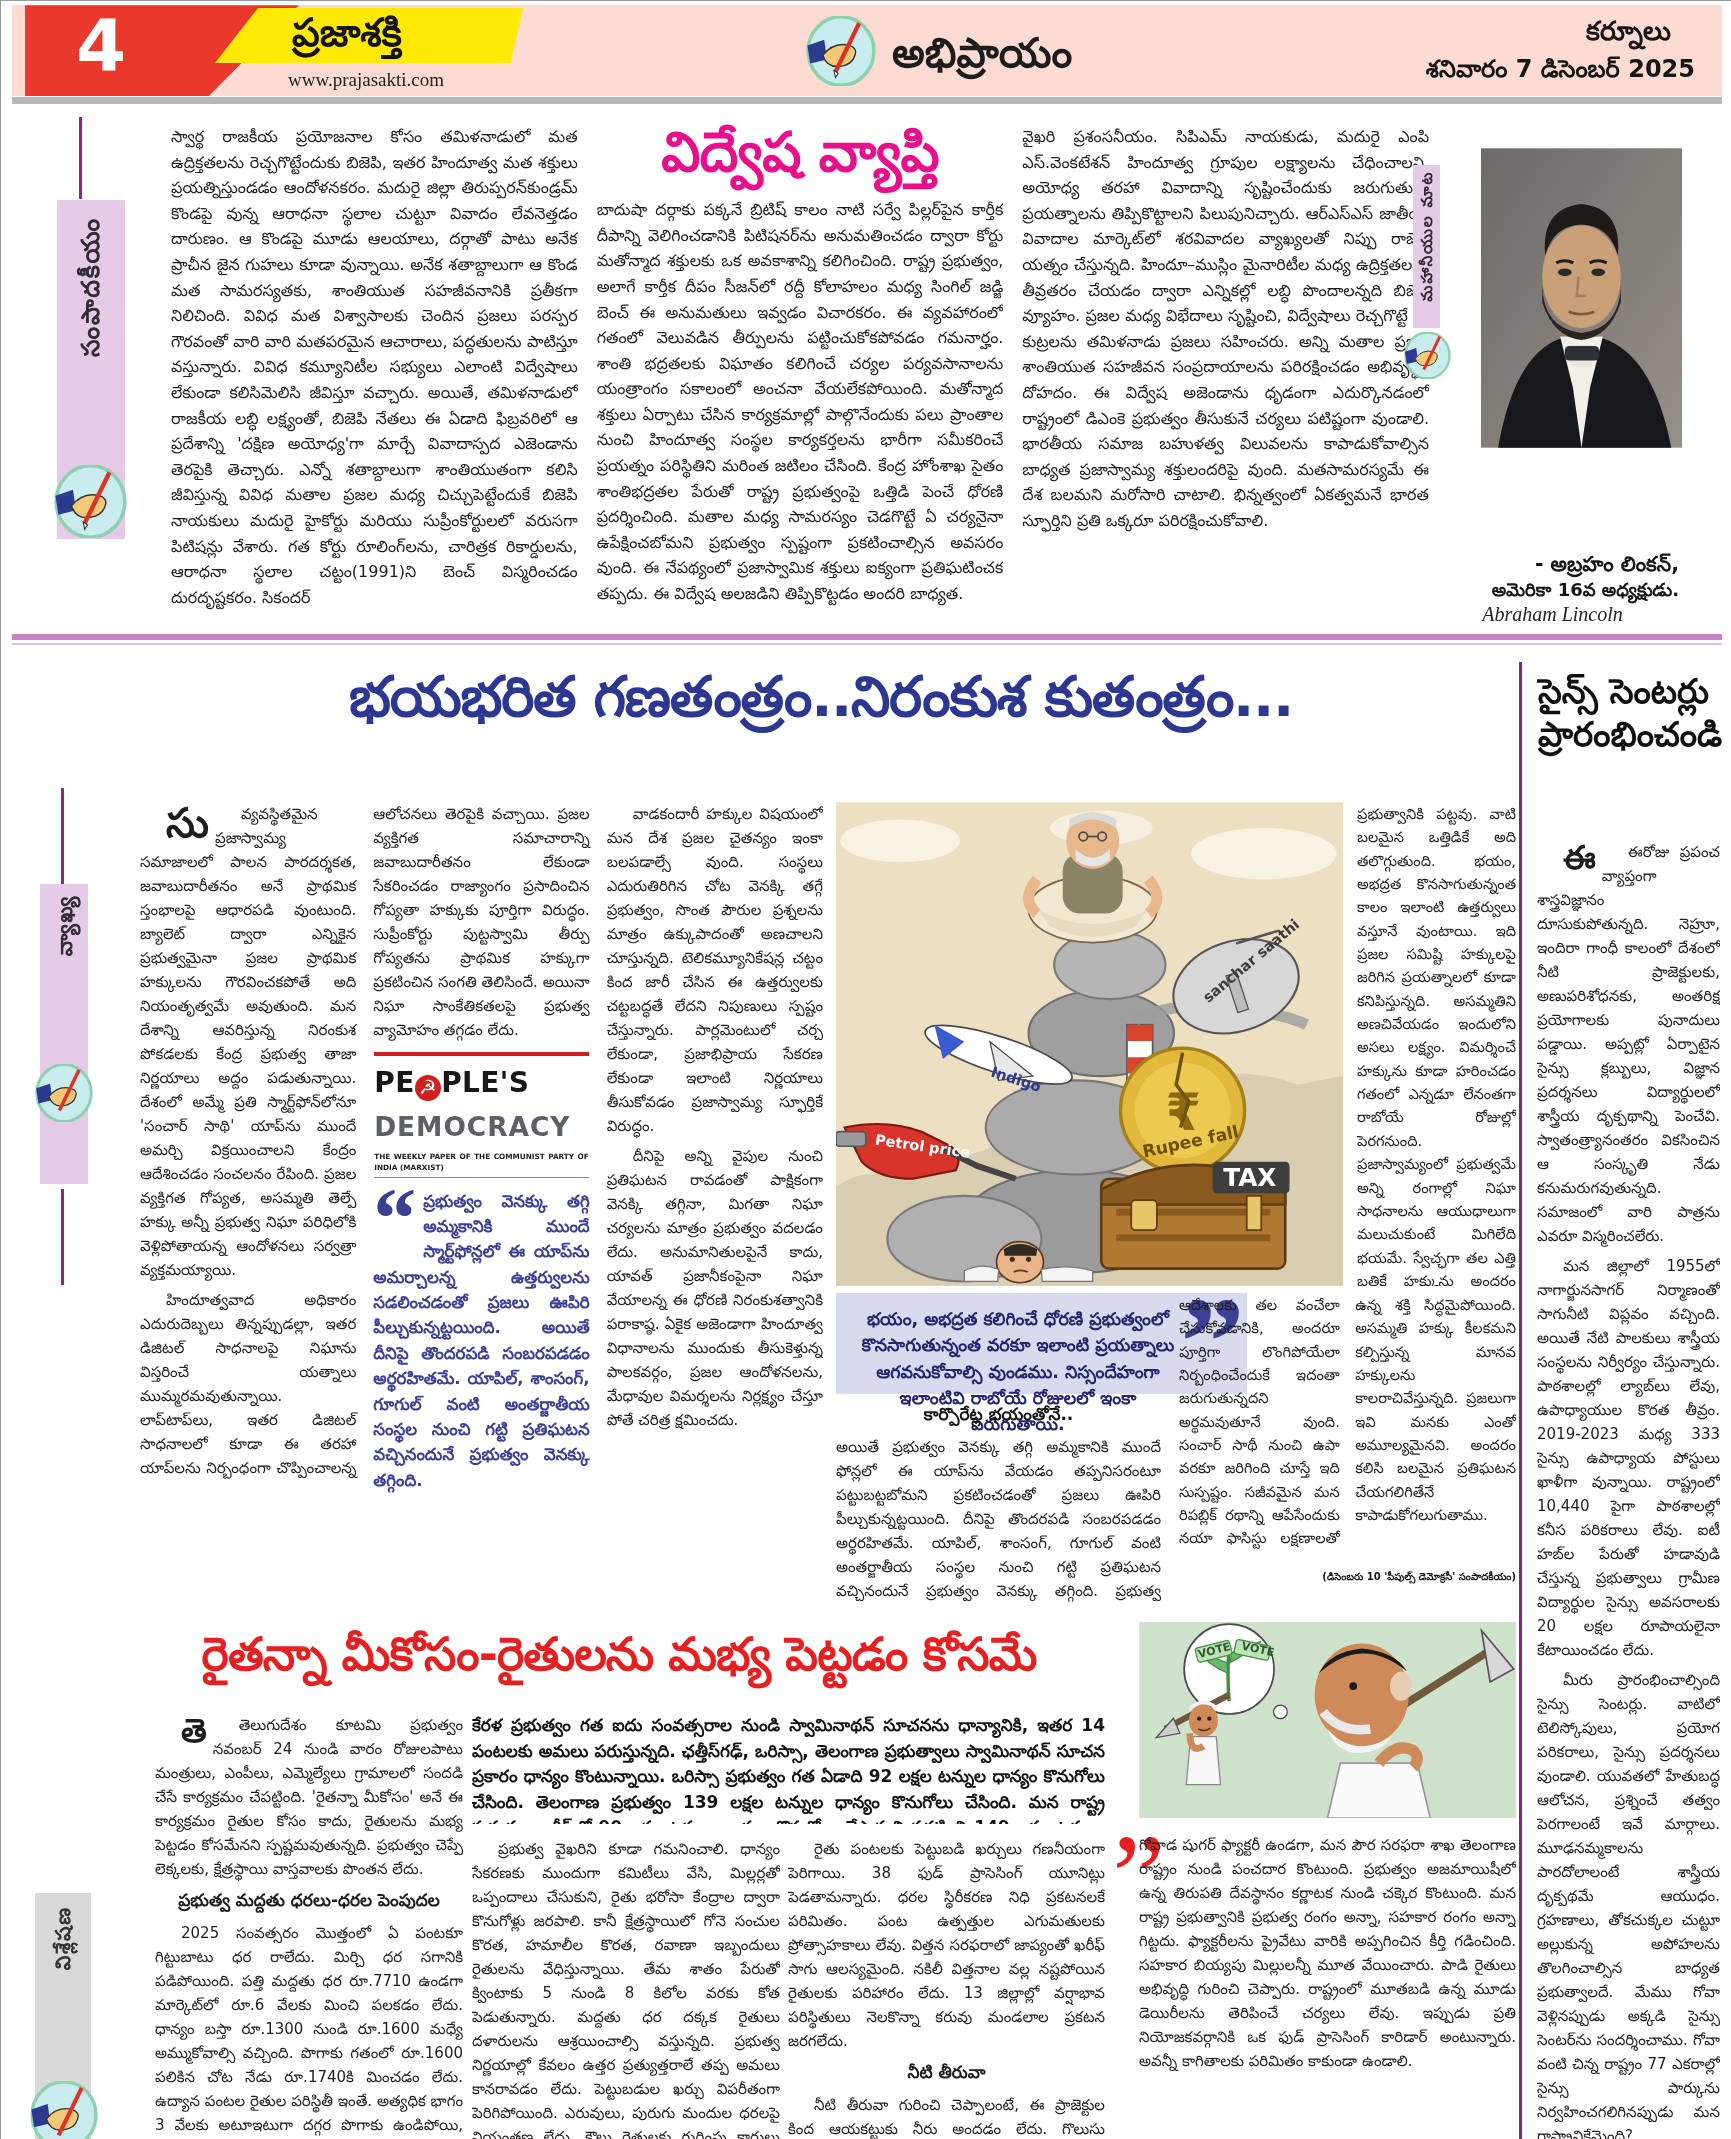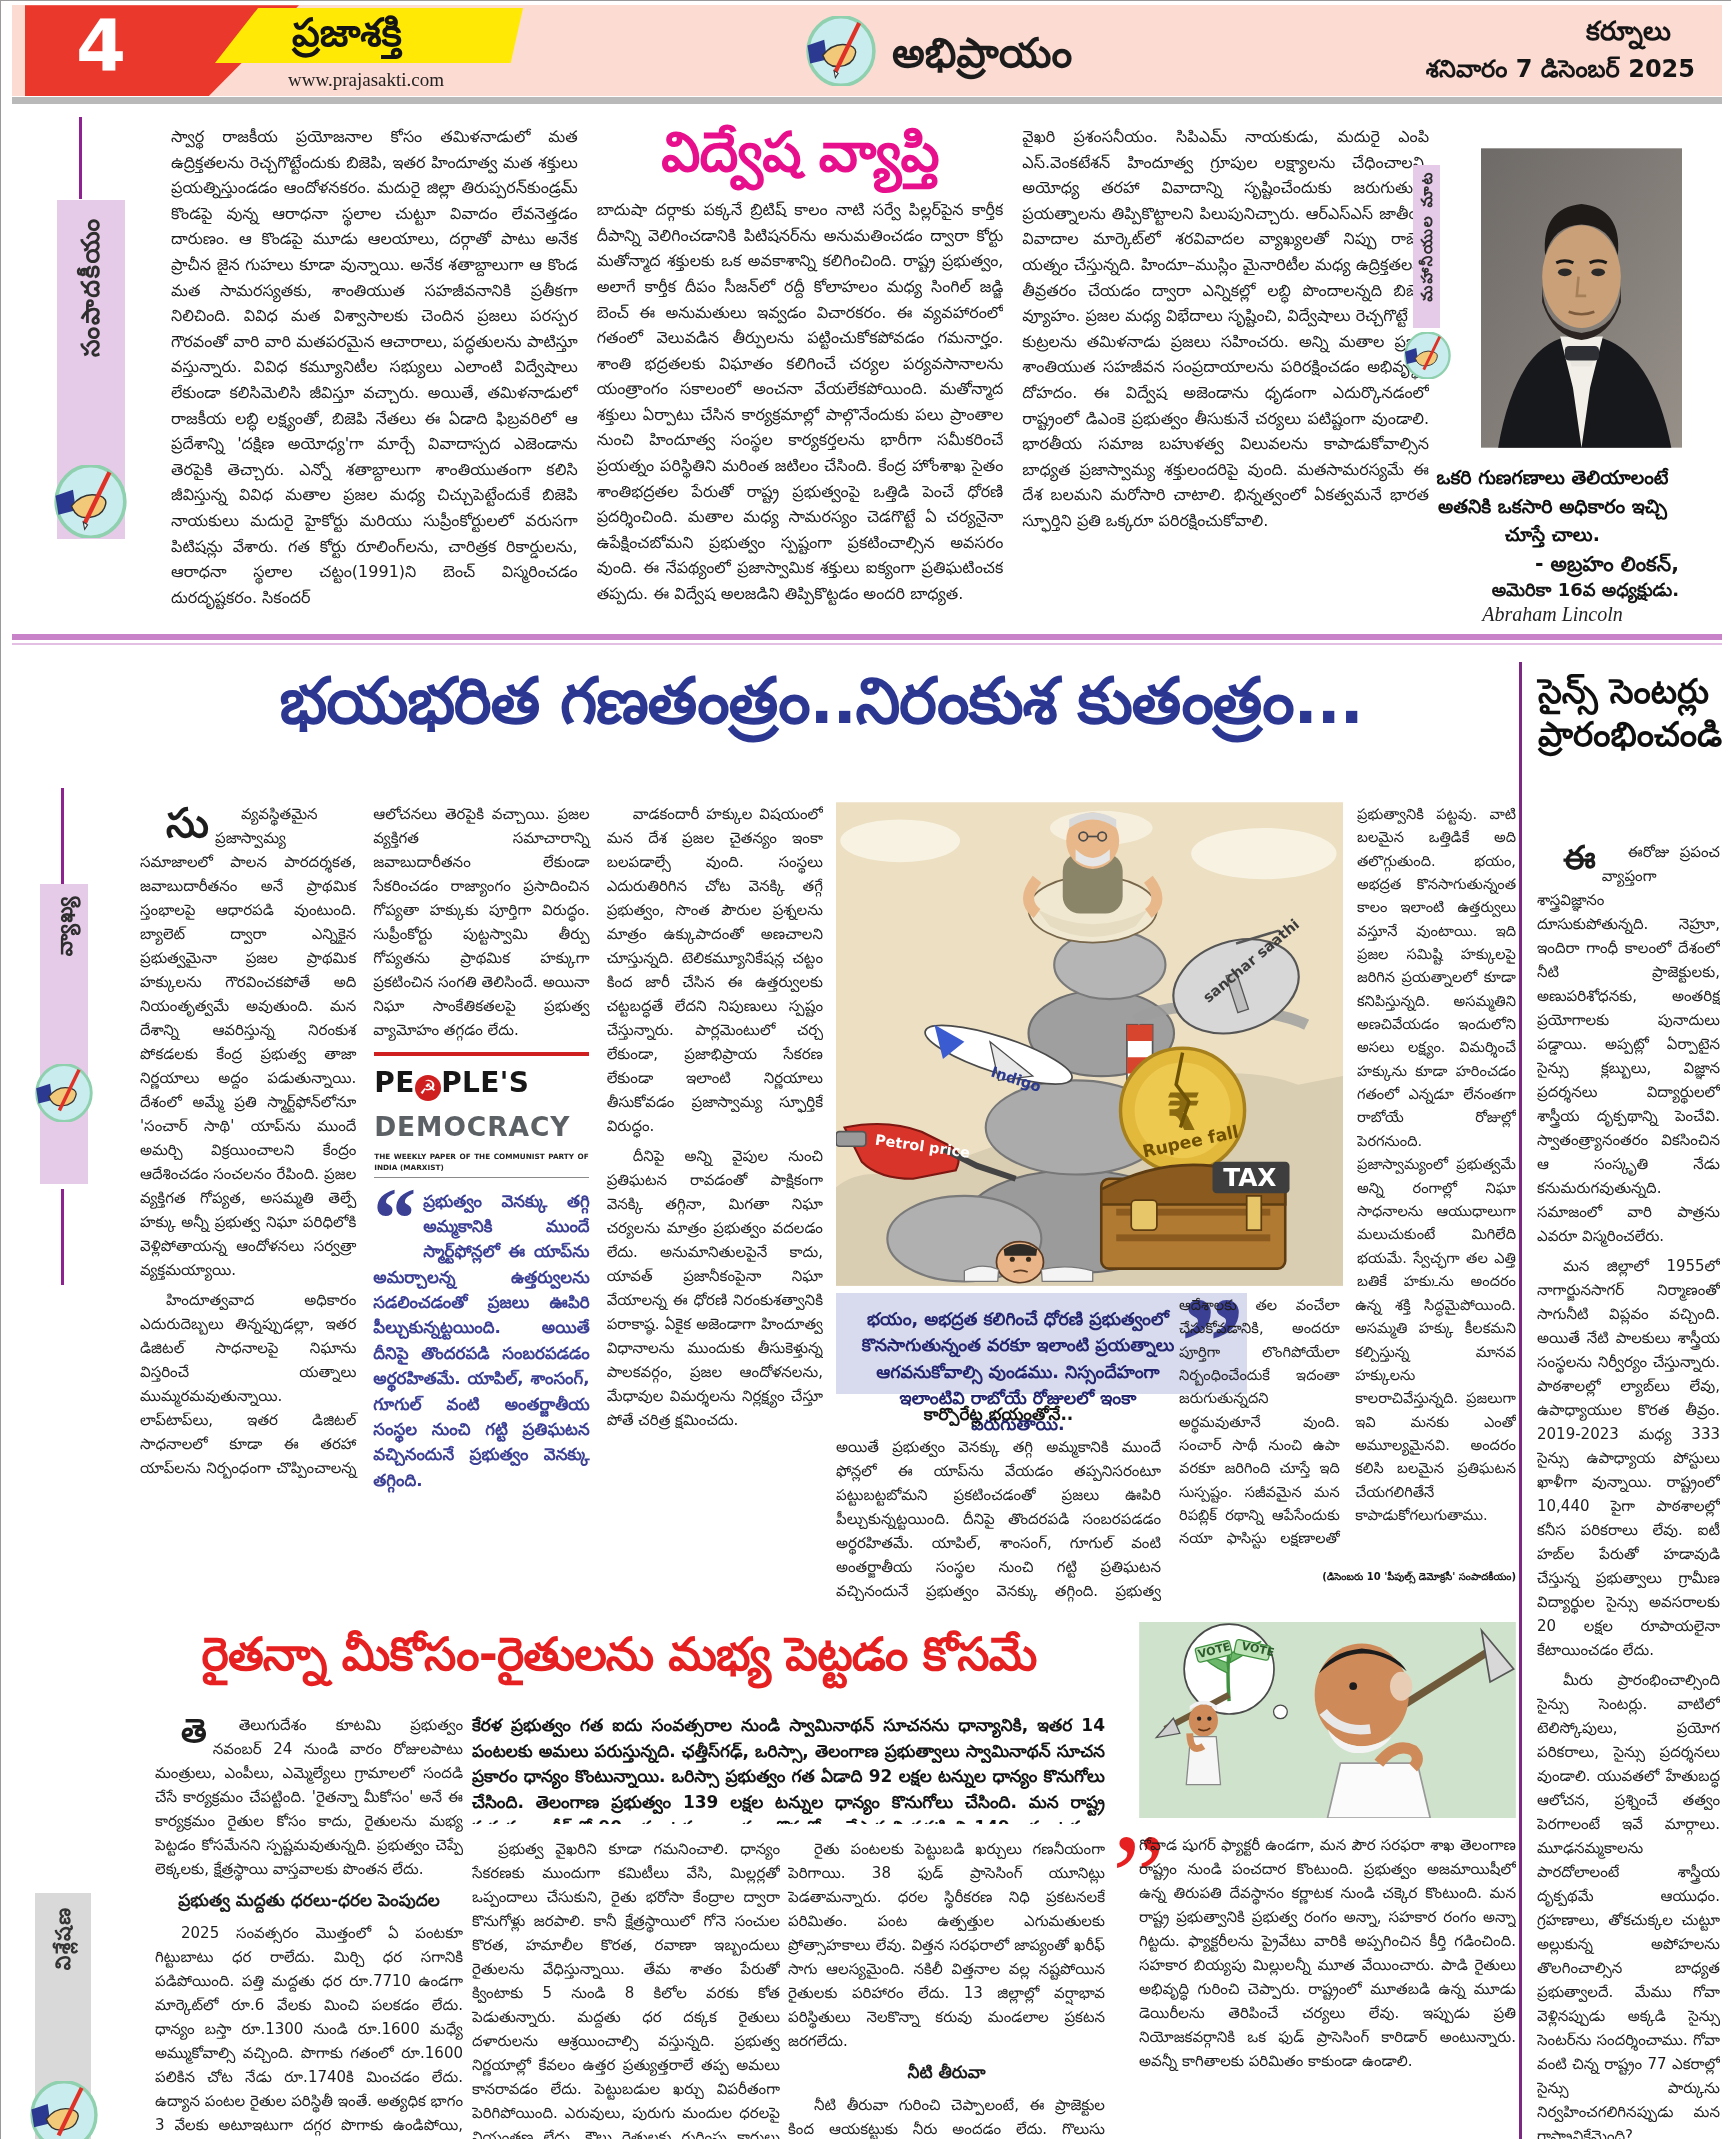--- a/index.html
+++ b/index.html
@@ -35,21 +35,21 @@
   .ed-cols{display:flex;gap:19px;}
   .ed-cols .col{flex:1;}
   .quote-blk{font-weight:700;font-size:19px;text-align:center;line-height:1.5;color:#111;}
   .attr{font-weight:800;font-size:20.5px;text-align:right;}
   .attr2{font-weight:700;font-size:18px;text-align:right;}
   .sig{font-family:"Liberation Serif",serif;font-style:italic;font-size:20px;text-align:center;color:#222;}
   
   .pink-line{position:absolute;left:11px;right:11px;height:6px;background:#c883c8;}
   .pink-line2{position:absolute;left:11px;right:11px;height:2.1px;background:#e3bfe3;}
   
-  .main-title{font-size:64px;font-weight:800;color:#2c3792;white-space:nowrap;text-align:center;
+  .main-title{font-size:56px;font-weight:800;color:#2c3792;white-space:nowrap;text-align:center;
               letter-spacing:-1.3px;line-height:1;}
   .blockA{column-count:3;column-gap:17px;}
   .pd{break-inside:avoid;margin:8.6px 0;padding:1.7px 0.9px;}
   .pd .toprule{height:3.4px;background:#cf1f1f;margin-bottom:5.1px;}
   .pd .l1{font-size:28px;font-weight:800;color:#171717;letter-spacing:0.4px;}
   .pd .o{display:inline-flex;width:26.5px;height:26.5px;border-radius:50%;background:#cf1f1f;color:#fff;
          align-items:center;justify-content:center;font-size:19.7px;vertical-align:-2.6px;}
   .pd .l2{font-size:26.5px;font-weight:700;color:#5c6166;letter-spacing:0.9px;}
   .pd .tag{font-size:7.3px;font-weight:700;color:#222;border-bottom:1.3px solid #8a8a8a;padding:2.6px 0 3.4px 0;}
   .pq{break-inside:avoid;color:#3c4094;font-weight:700;font-size:16.7px;line-height:1.52;text-align:justify;margin:3.4px 0 7.7px 0;}
@@ -145,21 +145,20 @@
         <path d="M143 320 Q145 420 235 432 Q325 420 327 320 L327 360 Q300 442 235 448 Q170 442 143 360 Z" fill="#2b2420"></path>
         <path d="M150 250 Q140 140 235 130 Q330 140 320 250 Q300 180 235 178 Q170 180 150 250 Z" fill="#1d1a18"></path>
         <ellipse cx="196" cy="290" rx="16" ry="9" fill="#2c2a28"></ellipse>
         <ellipse cx="274" cy="290" rx="16" ry="9" fill="#2c2a28"></ellipse>
         <path d="M176 268 Q196 258 216 268" stroke="#1d1a18" stroke-width="7" fill="none"></path>
         <path d="M254 268 Q274 258 294 268" stroke="#1d1a18" stroke-width="7" fill="none"></path>
         <path d="M228 300 L224 345 L246 345" stroke="#a57f58" stroke-width="6" fill="none"></path>
         <path d="M205 382 Q235 394 265 382" stroke="#7c5a3c" stroke-width="6" fill="none"></path>
       </svg>
     </div>
-    <div class="quote-blk abs" style="left:13px;top:339px;width:253px;">ఒకరి గుణగణాలు తెలియాలంటే అతనికి ఒకసారి అధికారం ఇచ్చి చూస్తే చాలు.</div>
     <div class="attr abs" style="left:13px;top:428px;width:253px;">- అబ్రహం లింకన్,</div>
     <div class="attr2 abs" style="left:13px;top:455px;width:253px;">అమెరికా 16వ అధ్యక్షుడు.</div>
     <div class="sig abs" style="left:13px;top:479px;width:253px;">Abraham Lincoln</div>
   </div>
 
   <div class="pink-line" style="top:633px;"></div>
   <div class="pink-line2" style="top:642px;"></div>
   <div class="vline" style="left:1518px;top:661px;height:1952px;background:#7b2982;"></div>
 
   <div class="main-title abs" style="left:133px;top:668px;width:1374px;">భయభరిత గణతంత్రం..నిరంకుశ కుతంత్రం...</div>

